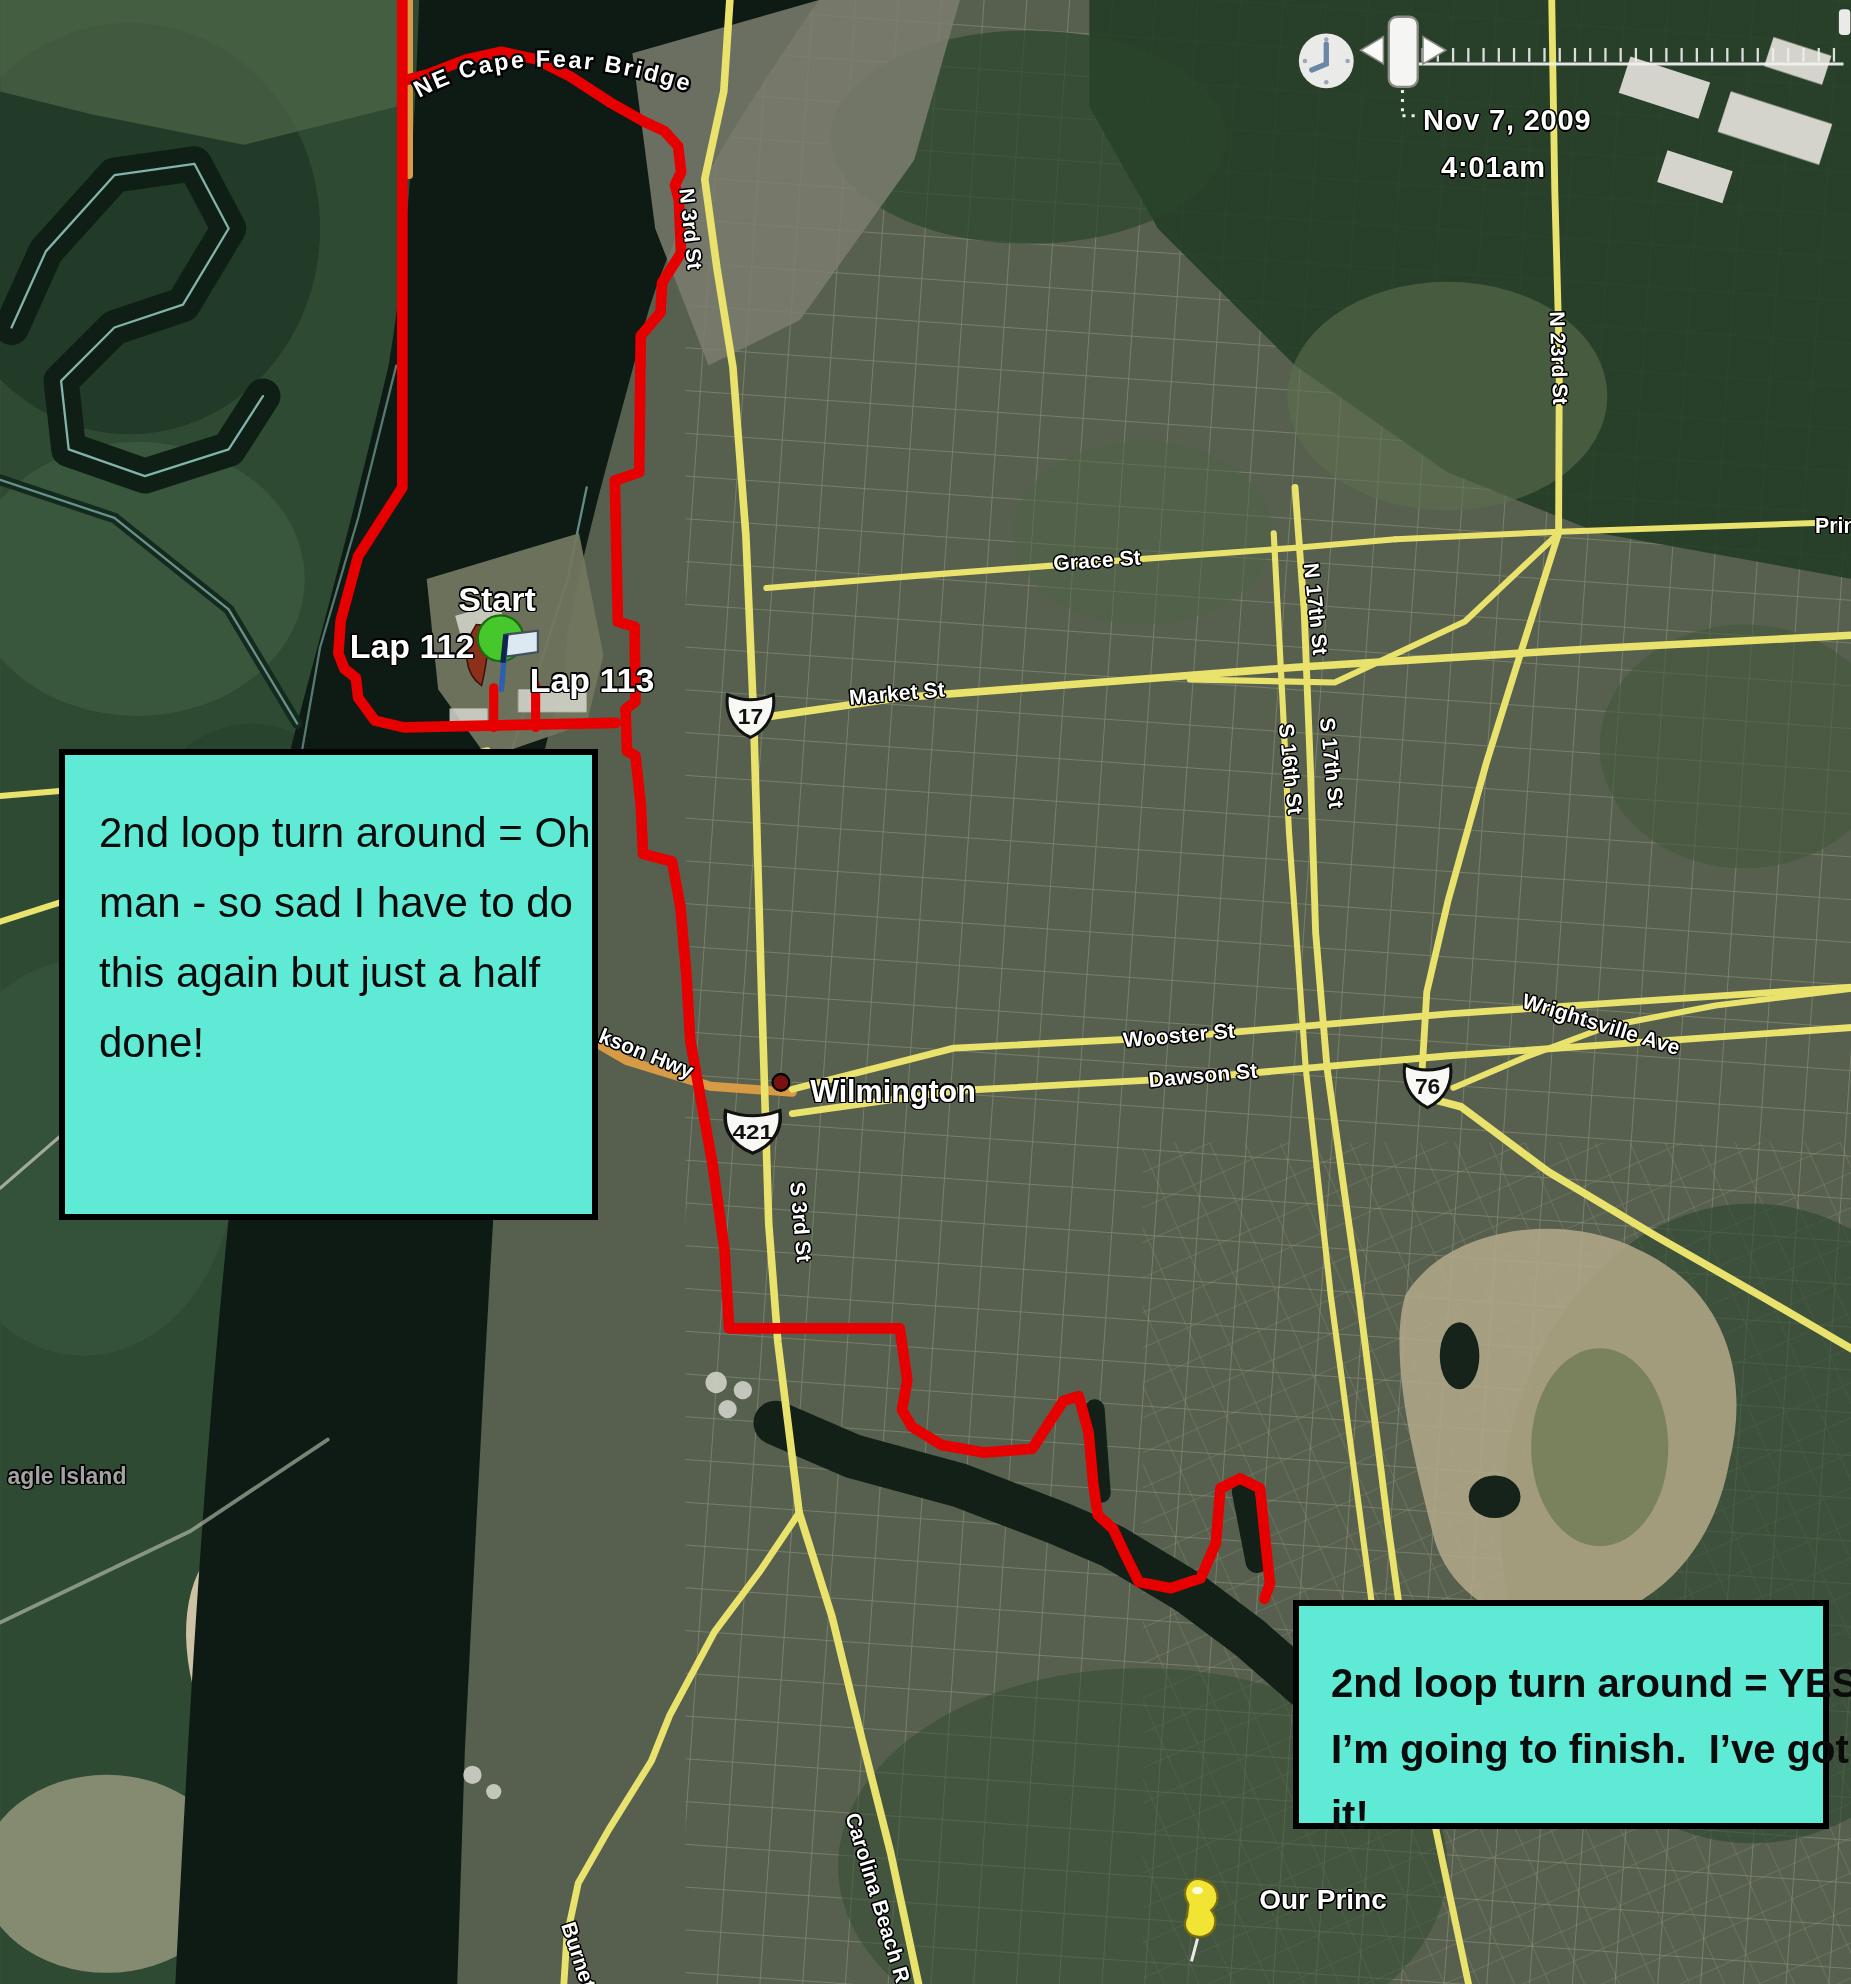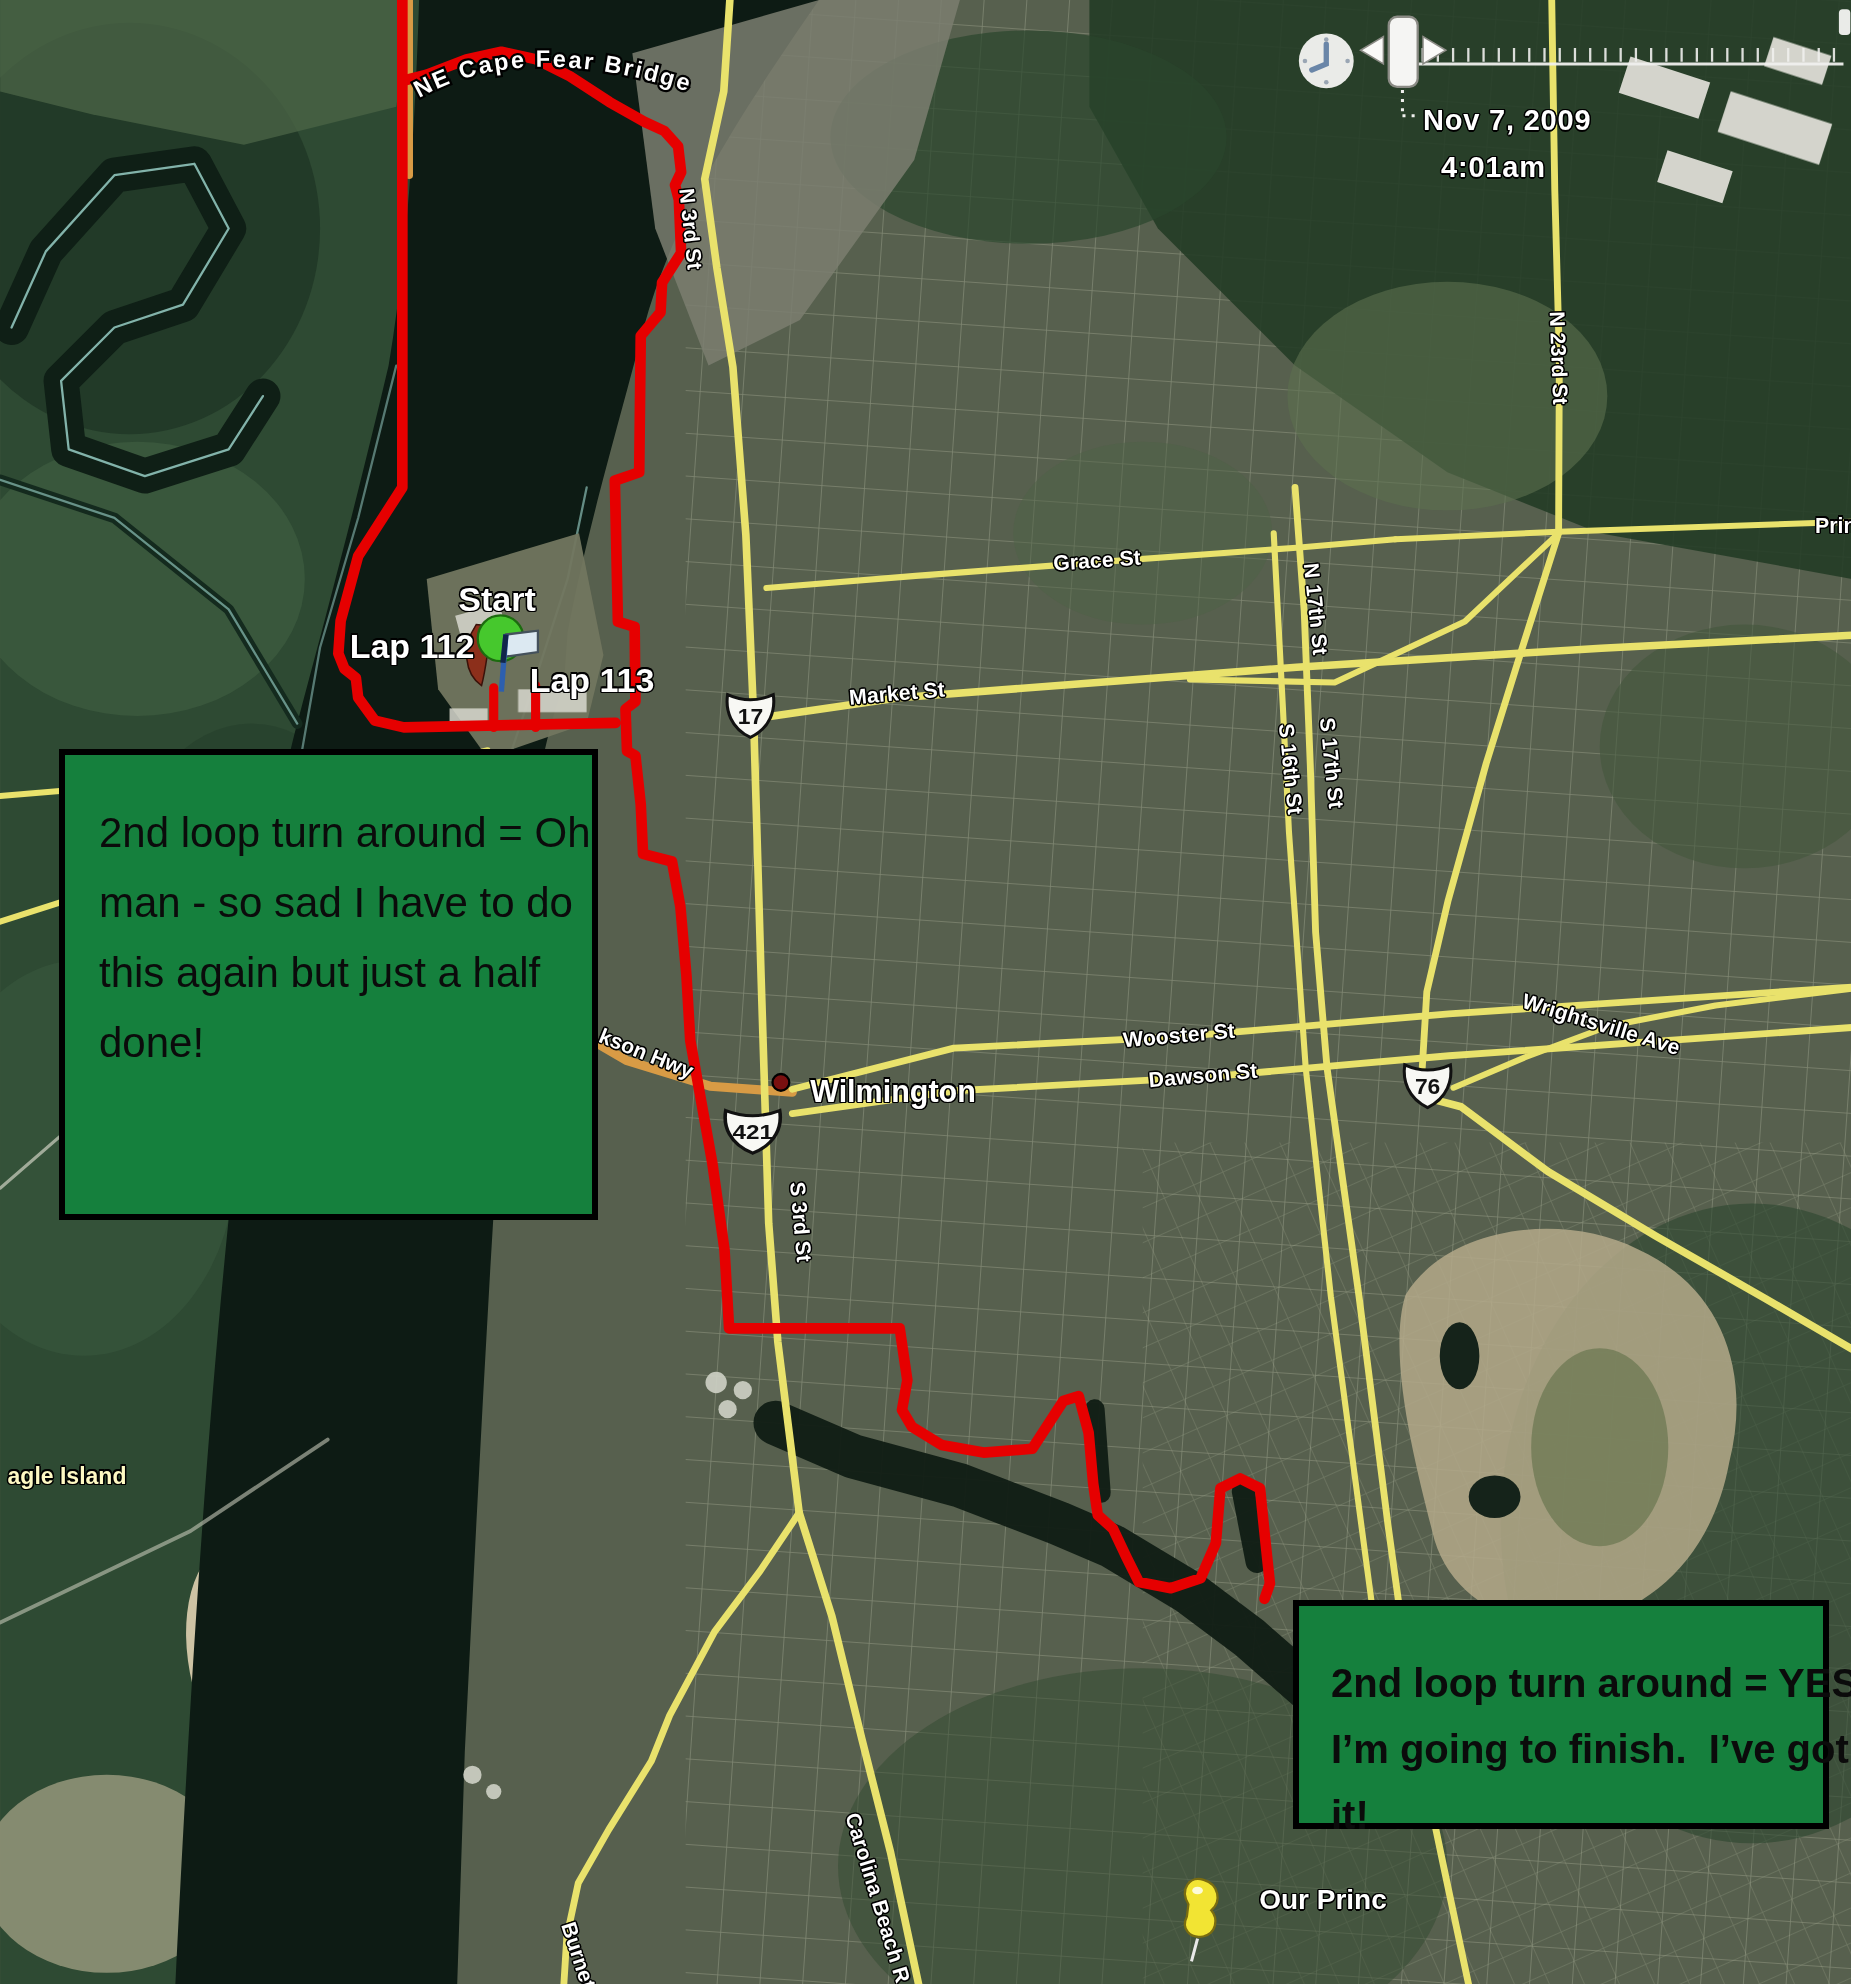--- a/index.html
+++ b/index.html
@@ -14,30 +14,30 @@
   .road{fill:none;stroke-linecap:round;stroke-linejoin:round;}
   .route{fill:none;stroke-linecap:round;stroke-linejoin:round;}
   
   .olabel{
     position:absolute;z-index:5;
     color:#ffffff;font-weight:bold;font-size:21.3px;white-space:nowrap;
     text-shadow:1.5px 0 0 #000,-1.5px 0 0 #000,0 1.5px 0 #000,0 -1.5px 0 #000,
                 1.1px 1.1px 0 #000,-1.1px 1.1px 0 #000,1.1px -1.1px 0 #000,-1.1px -1.1px 0 #000;
   }
   .cyanlabel{
-    color:#fef9c3;font-size:23px;
+    color:#a3a3a3;font-size:23px;
   }
   .citylabel{font-size:30.5px;}
   .marklabel{font-size:34px;}
   .rentallabel{font-size:28px;}
   .datelabel{font-size:29px;letter-spacing:0.8px;}
   
   .abox{
     position:absolute;z-index:6;
-    background:#15803d;border:6.9px solid #000;
+    background:#5eead4;border:6.9px solid #000;
     color:#0b0b0b;box-sizing:border-box;
   }
   .abox .line{white-space:pre;}
   #note-box-1{
     left:59px;top:749px;width:539px;height:471px;
     font-size:42px;line-height:70px;font-weight:400;
     padding:43px 15.2px 0 34px;
   }
   #note-box-2{
     left:1293px;top:1600px;width:536px;height:229px;

